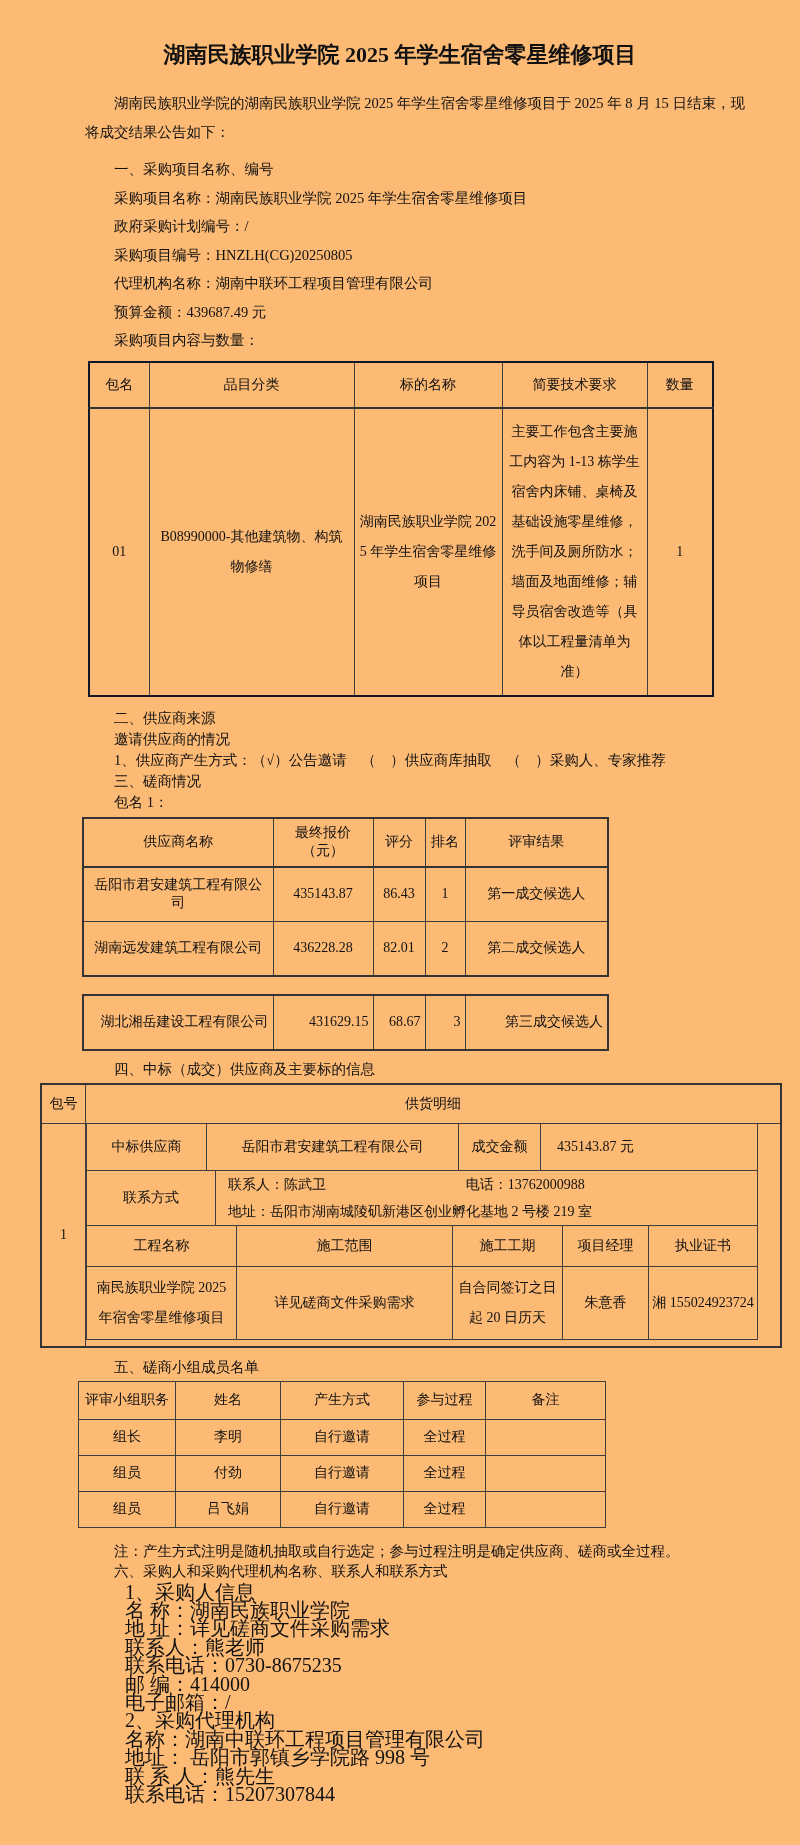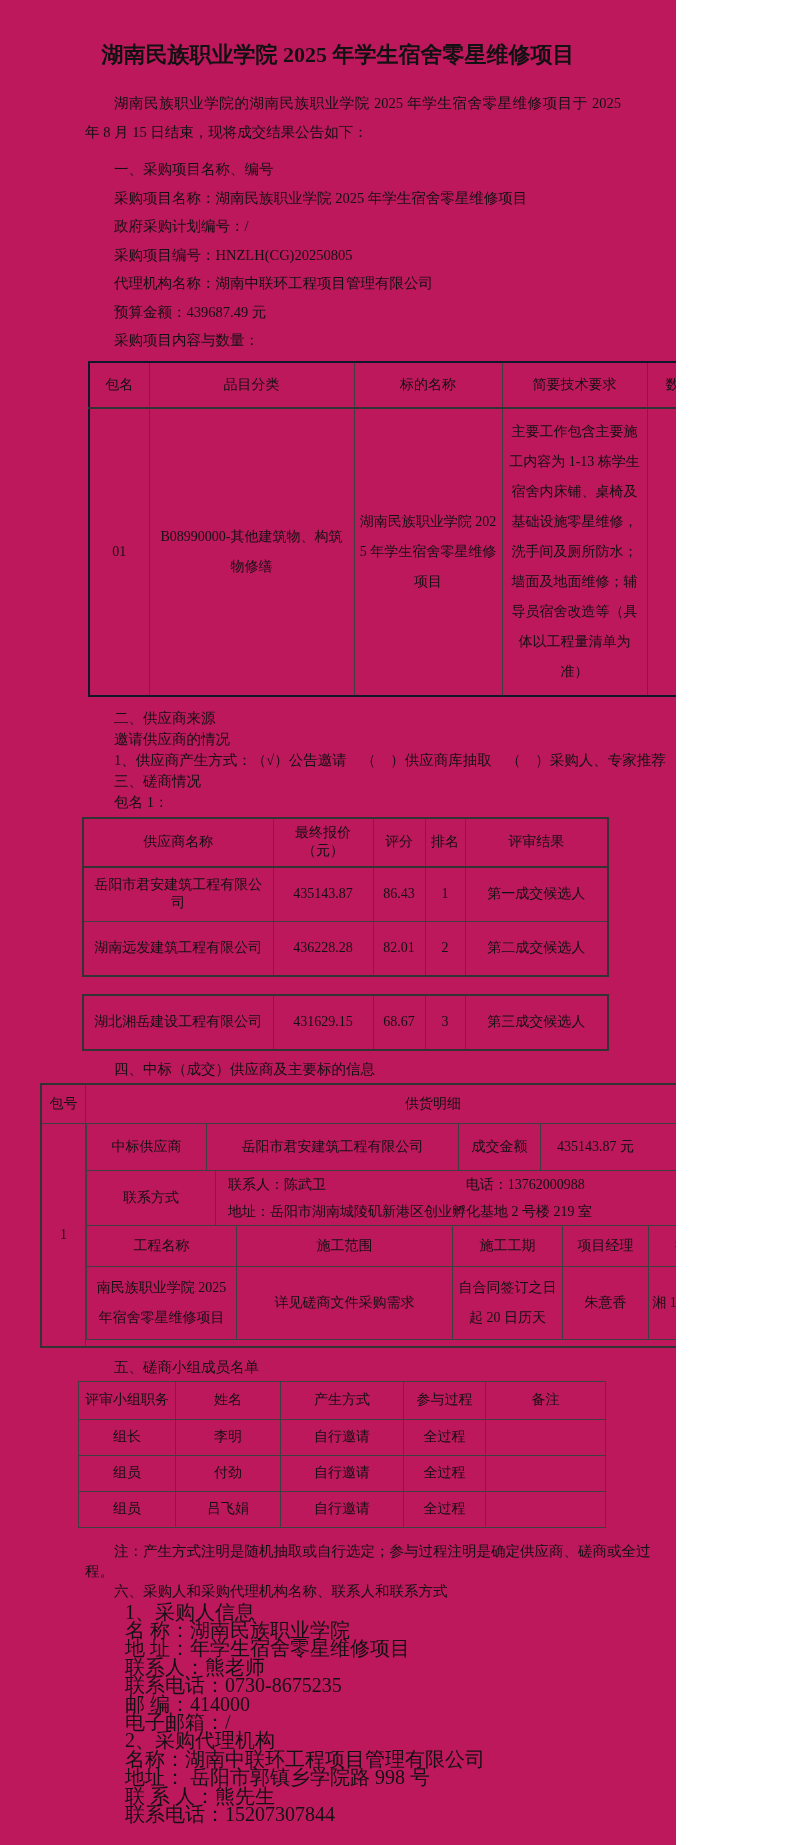--- a/index.html
+++ b/index.html
@@ -1,17 +1,17 @@
 <!DOCTYPE html>
 <html><head>
 <meta charset="utf-8">
 <style>
   html,body{margin:0;padding:0;background:#ffffff;}
   .page{
-    width:676px;height:1845px;background:#be185d;color:#111;
+    width:800px;height:1845px;background:#fdba74;color:#111;
     font-family:"Liberation Serif","DejaVu Serif",serif;
     position:relative;overflow:hidden;
   }
   .title{margin:0;text-align:center;font-size:22px;font-weight:700;line-height:26px;}
   .title1{padding-top:42px;}
   .title2{margin-top:26px;}
   p{margin:0;}
   .para{font-size:14.5px;line-height:29px;text-align:justify;text-indent:2em;}
   .intro{margin:21px 55px 8px 85px;}
   .s1line{font-size:14.5px;line-height:28.5px;margin-left:85px;text-indent:2em;}
@@ -28,21 +28,21 @@
   .t1 td{padding:8px 5px;}
   .t1 .tech{line-height:30px;}
   .t1 .subject{line-height:30px;}
   .t1 .category{line-height:30px;}
   
   .t3{width:525px;margin:4px 0 0 82px;border:2px solid #333;}
   .t3 .hrow th{height:43px;border-bottom:2px solid #333;}
   .t3 td{height:49px;}
   .gap3{height:17px;}
   .t3b{margin-top:0;}
-  .t3b td{height:49px;}
+  .t3b td{height:49px;text-align:right;}
   
   .t4{width:742px;margin:4px 0 0 40px;border:2px solid #333;}
   .t4 .pkg-h{width:35px;height:34px;}
   .t4 .detail-h{height:34px;}
   .t4 .pkg-v{font-size:14px;}
   .t4 td.detail{padding:0 22px 6px 0;vertical-align:top;border-left:1px solid #3f3f3f;}
   .inner{width:100%;border-collapse:collapse;margin-top:-1px;}
   .inner td,.inner th{border:1px solid #3f3f3f;}
   .ia td{height:42px;}
   .ia .amt{text-align:left;padding-left:16px;}
@@ -276,21 +276,21 @@
     </tr>
   </tbody>
     </table>
 
   <p class="secline note">注：产生方式注明是随机抽取或自行选定；参与过程注明是确定供应商、磋商或全过程。</p>
   <p class="secline">六、采购人和采购代理机构名称、联系人和联系方式</p>
 
   <div style="margin-top:2px;">
     <p class="line6">1、采购人信息</p>
     <p class="line6">名  称：湖南民族职业学院</p>
-    <p class="line6">地  址：年学生宿舍零星维修项目</p>
+    <p class="line6">地  址：详见磋商文件采购需求</p>
     <p class="line6">联系人：熊老师</p>
     <p class="line6">联系电话：0730-8675235</p>
     <p class="line6">邮  编：414000</p>
     <p class="line6">电子邮箱：/</p>
     <p class="line6">2、采购代理机构</p>
     <p class="line6">名称：湖南中联环工程项目管理有限公司</p>
     <p class="line6">地址：  岳阳市郭镇乡学院路 998 号</p>
     <p class="line6">联 系 人：熊先生</p>
     <p class="line6">联系电话：15207307844</p>
 

